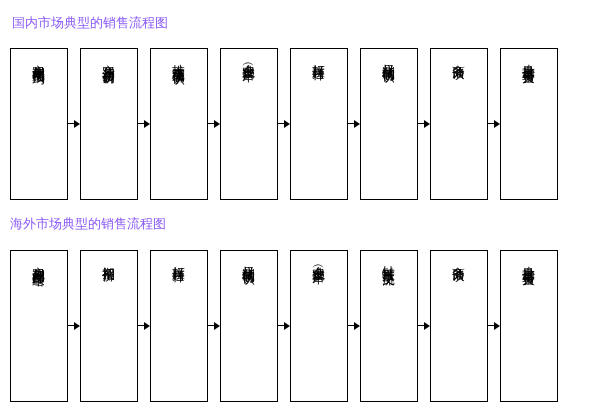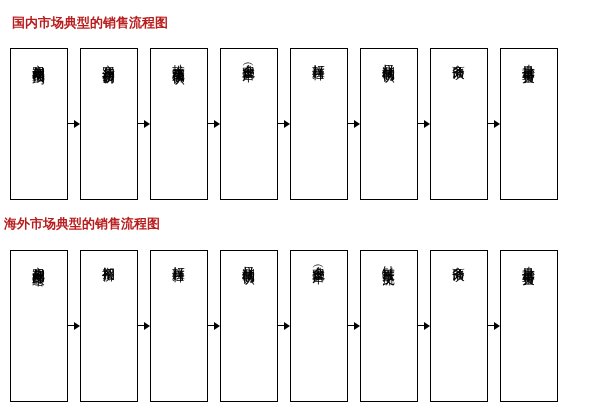--- a/index.html
+++ b/index.html
@@ -15,27 +15,27 @@
     position: relative;
     overflow: hidden;
   }
   .page {
     position: relative;
     width: 600px;
     height: 418px;
   }
   .section-title {
     font-size: 13px;
-    font-weight: bold;
-    color: #b91c1c;
+    font-weight: normal;
+    color: #8b5cf6;
     letter-spacing: 0px;
     white-space: nowrap;
   }
   #title-1 { position: absolute; left: 12px; top: 14px; }
-  #title-2 { position: absolute; left: 4px; top: 215px; }
+  #title-2 { position: absolute; left: 10px; top: 215px; }
 
   .flow-row {
     position: absolute;
     left: 10px;
     display: flex;
     align-items: center;
   }
   #flow-1 { top: 48px; }
   #flow-2 { top: 250px; }
 

